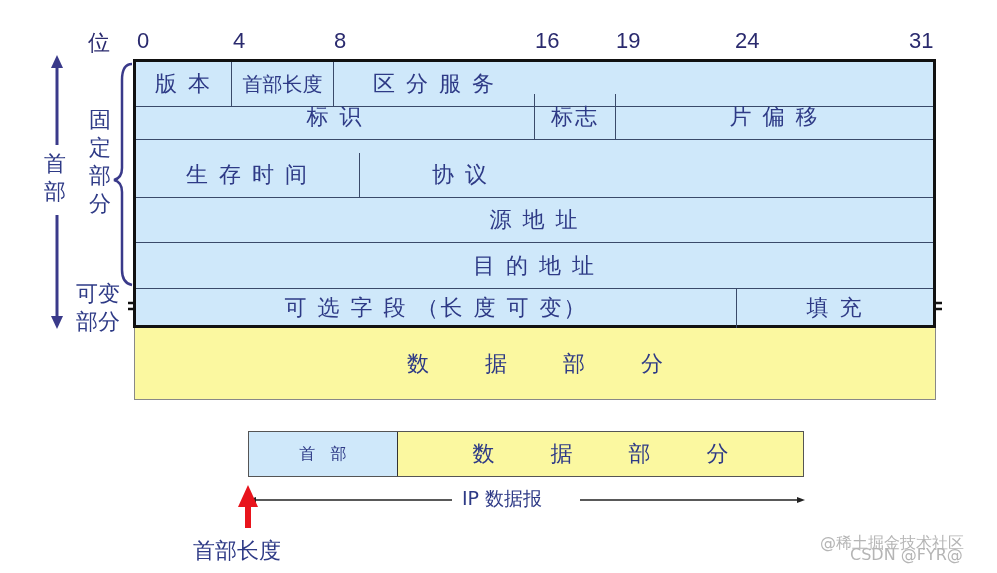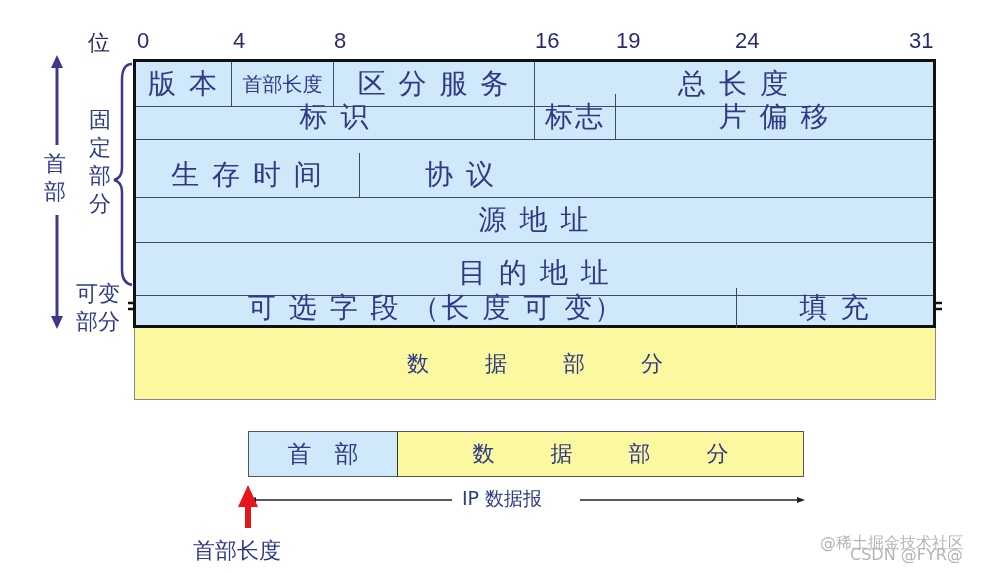--- a/index.html
+++ b/index.html
@@ -5,29 +5,29 @@
     html, body { margin: 0; padding: 0; background: #ffffff; }
     body { width: 997px; height: 573px; position: relative; overflow: hidden;
            font-family: "DejaVu Sans", "Liberation Sans", sans-serif; color: #2e2e7a; }
     .abs { position: absolute; }
     .bit { position: absolute; top: 28px; font-size: 22px; color: #2a2a6e; font-family: "Liberation Sans", "DejaVu Sans", sans-serif; }
     .header-box { position: absolute; left: 133px; top: 59px; width: 803px; height: 269px;
                   border: 3px solid #111; background: #cfe8fa; box-sizing: border-box; }
     .row { position: absolute; left: 0; width: 100%; border-bottom: 1.5px solid #3a4a6a; box-sizing: border-box; display: flex; }
     .row:last-child { border-bottom: none; }
     .cell { height: 100%; display: flex; align-items: center; justify-content: center;
-            font-size: 28px; color: #2e3a86; letter-spacing: 2px; border-right: 1.5px solid #3a4a6a; box-sizing: border-box; white-space: nowrap; }
+            font-size: 22px; color: #2e3a86; letter-spacing: 2px; border-right: 1.5px solid #3a4a6a; box-sizing: border-box; white-space: nowrap; }
     .cell:last-child { border-right: none; }
     .data-box { position: absolute; left: 134px; top: 328px; width: 802px; height: 72px;
                 background: #fbf8a0; border: 1.5px solid #888; border-top: none; box-sizing: border-box;
                 display: flex; align-items: center; justify-content: center; font-size: 22px; color: #2e3a86; }
     .label-v { position: absolute; font-size: 22px; color: #2e3a86; line-height: 28px; }
     .mini { position: absolute; left: 248px; top: 431px; width: 556px; height: 46px; border: 1.5px solid #555;
             box-sizing: border-box; display: flex; }
-    .mini .h { width: 148px; background: #cfe8fa; border-right: 1.5px solid #333; display: flex; align-items: center; justify-content: center; font-size: 24px; color: #2e3a86; }
+    .mini .h { width: 148px; background: #cfe8fa; border-right: 1.5px solid #333; display: flex; align-items: center; justify-content: center; font-size: 16px; color: #2e3a86; }
     .mini .d { flex: 1; background: #fbf8a0; display: flex; align-items: center; justify-content: center; font-size: 22px; color: #2e3a86; }
     .watermark { position: absolute; font-size: 16px; color: #b5b5b5; font-family: "DejaVu Sans", sans-serif; }
   </style>
 </head>
 <body>
 
 <div class="abs">
   <span class="bit" style="left:88px;">位</span>
   <span class="bit" style="left:137px;">0</span>
   <span class="bit" style="left:233px;">4</span>
@@ -59,35 +59,34 @@
 <div class="label-v" style="left:44px;top:150px;width:28px;">首部</div>
 <div class="label-v" style="left:89px;top:106px;width:24px;">固定部分</div>
 <div class="label-v" style="left:76px;top:280px;">可变</div>
 <div class="label-v" style="left:76px;top:308px;">部分</div>
 
 <div class="header-box">
   <div class="row" style="top:0;height:45px;">
     <div class="cell" style="width:96px;">版 本</div>
     <div class="cell" style="width:102px;font-size:20px;letter-spacing:0;">首部长度</div>
     <div class="cell" style="width:201px;">区 分 服 务</div>
-    <div class="cell" style="flex:1;">总   长   度</div>
   </div>
   <div class="row" style="top:32px;height:46px;">
     <div class="cell" style="width:399px;">标    识</div>
     <div class="cell" style="width:81px;">标志</div>
     <div class="cell" style="flex:1;">片   偏   移</div>
   </div>
   <div class="row" style="top:91px;height:45px;">
     <div class="cell" style="width:224px;">生 存 时 间</div>
     <div class="cell" style="width:201px;">协    议</div>
   </div>
   <div class="row" style="top:136px;height:45px;">
     <div class="cell" style="flex:1;">源   地   址</div>
   </div>
-  <div class="row" style="top:189px;height:45px;">
+  <div class="row" style="top:182px;height:45px;">
     <div class="cell" style="flex:1;">目   的   地   址</div>
   </div>
   <div class="row" style="top:226px;height:40px;border-bottom:none;">
     <div class="cell" style="width:601px;">可   选   字   段  （长   度   可   变）</div>
     <div class="cell" style="flex:1;">填     充</div>
   </div>
 </div>
 
 <div class="data-box">
   <span style="white-space:pre;">数        据        部        分</span>

